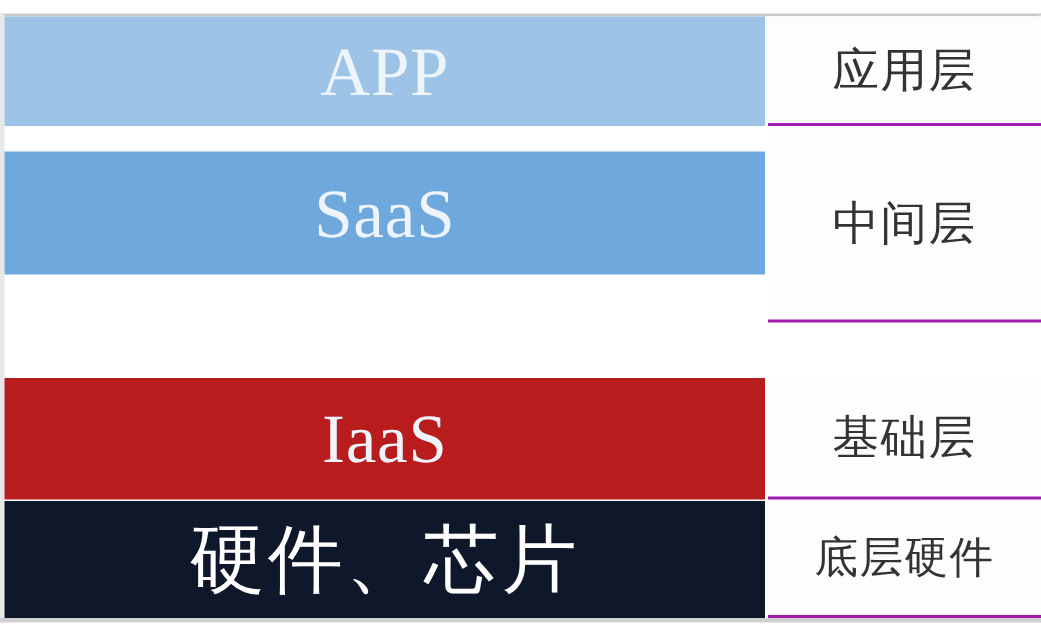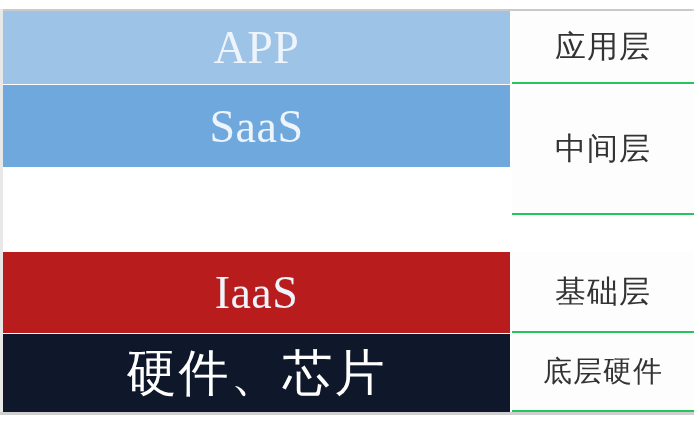--- a/index.html
+++ b/index.html
@@ -75,21 +75,21 @@
 
   .label-cell {
     position: absolute;
     left: 0;
     width: 182px;
     box-sizing: border-box;
     display: flex;
     align-items: center;
     justify-content: center;
     background: #fdfdfd;
-    border-bottom: 2px solid #22c55e;
+    border-bottom: 2px solid #a21caf;
     color: #333333;
     font-size: 31px;
     letter-spacing: 1px;
     white-space: nowrap;
   }
 
   .label-app  { top: 0px;   height: 73px;  }
   .label-mid  { top: 74px;  height: 130px; }
   .label-base { top: 241px; height: 81px;  }
   .label-hw   { top: 323px; height: 78px;  font-size: 29px; }
@@ -135,21 +135,21 @@
   <div class="frame-left"></div>
   <div class="frame-right"></div>
   <div class="frame-bottom"></div>
 
   <div class="layer-stack">
 
     <div class="layer-band latin band-app" style="background:#9DC3E6;">
       <span>APP</span>
     </div>
 
-    <div class="layer-band latin band-saas" style="background:#6FA8DC;">
+    <div class="layer-band latin band-saas" style="background:#6FA8DC;margin-top:16px;">
       <span>SaaS</span>
     </div>
 
 
     <div class="layer-band latin band-iaas" style="background:#b91c1c;">
       <span>IaaS</span>
     </div>
 
     <div class="layer-band cjk band-hw" style="background:#0f172a;">
       <span>硬件、芯片</span>

